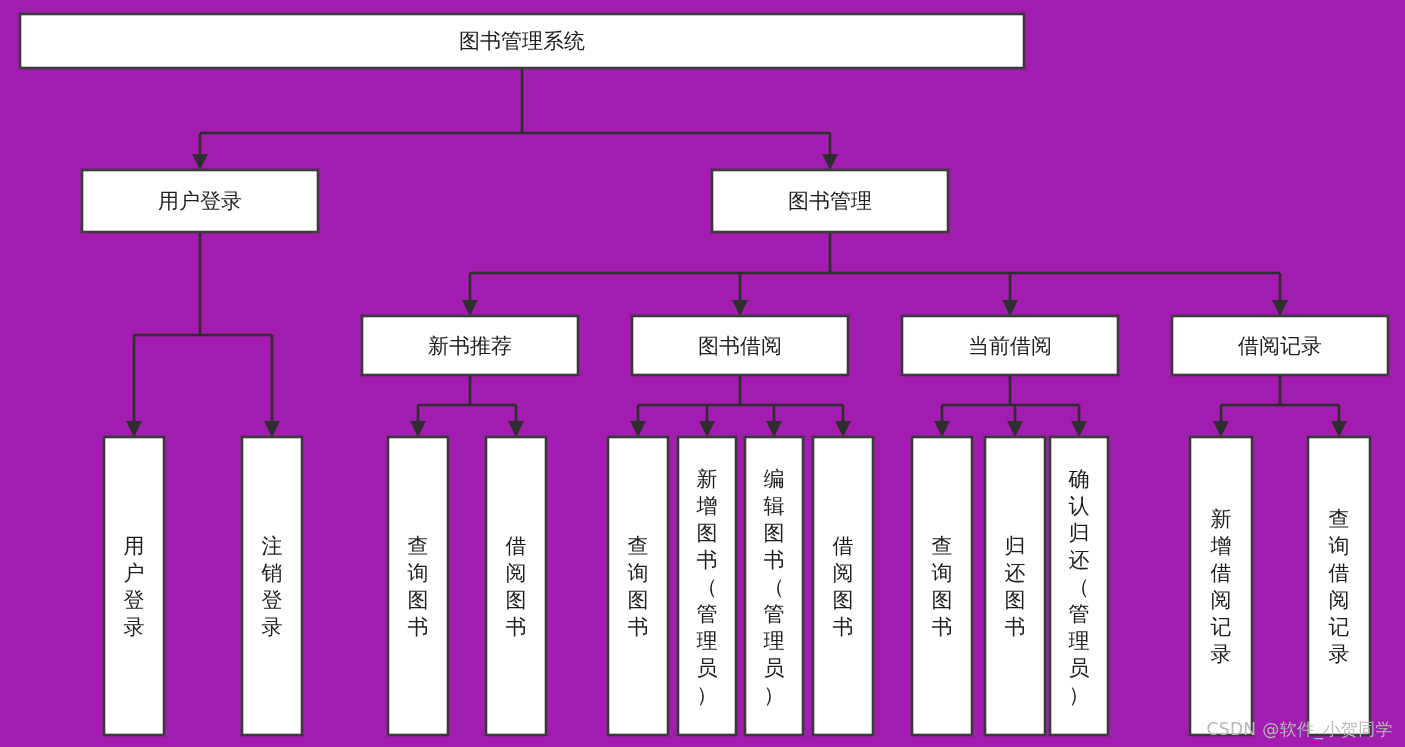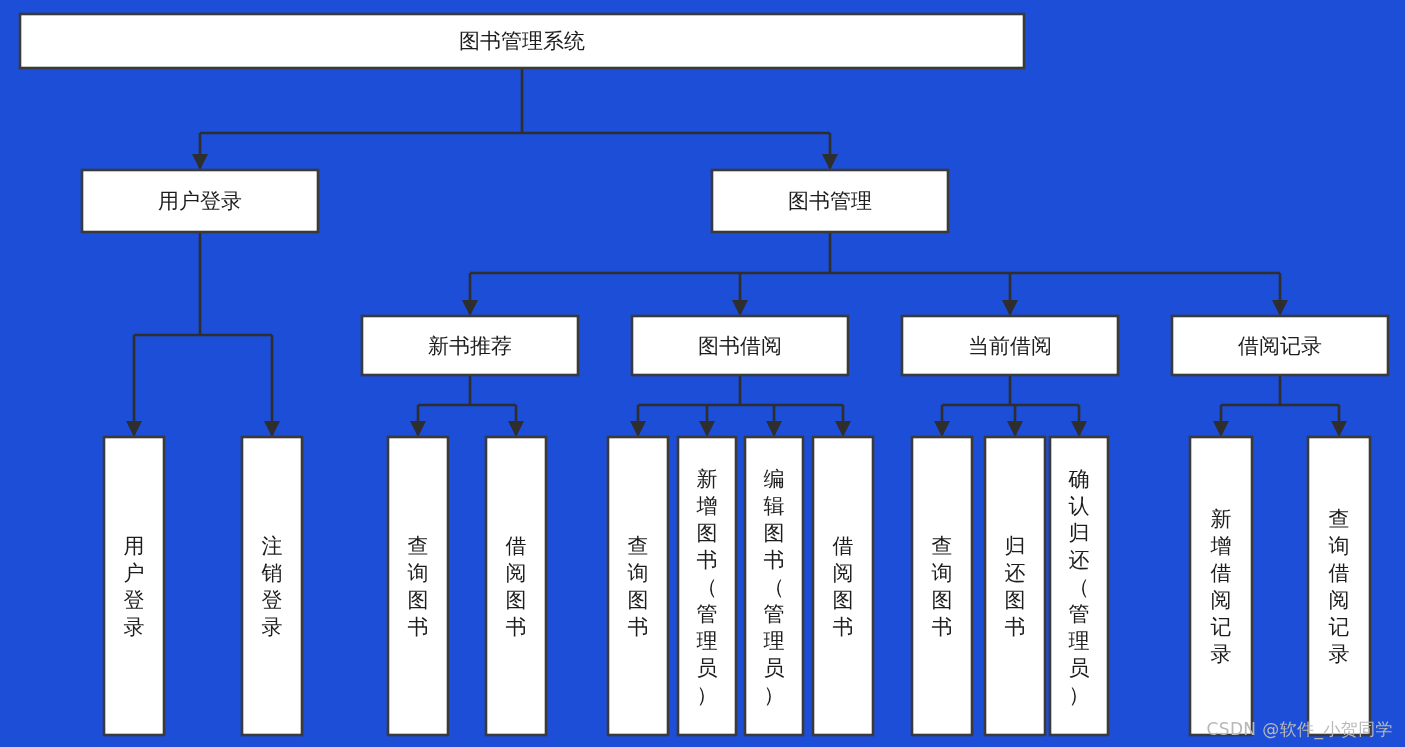--- a/index.html
+++ b/index.html
@@ -10,21 +10,21 @@
   body {
     width: 1405px;
     height: 747px;
     font-family: "DejaVu Sans", "Liberation Sans", sans-serif;
     overflow: hidden;
   }
   #diagram-root {
     position: relative;
     width: 1405px;
     height: 747px;
-    background: #1d4ed8;
+    background: #a21caf;
   }
   svg#tree-svg {
     position: absolute;
     left: 0;
     top: 0;
     width: 1405px;
     height: 747px;
     display: block;
   }
   .node-box {

